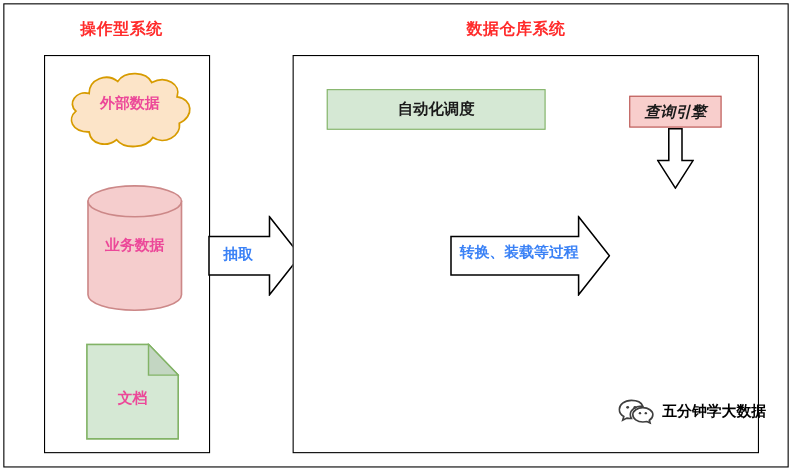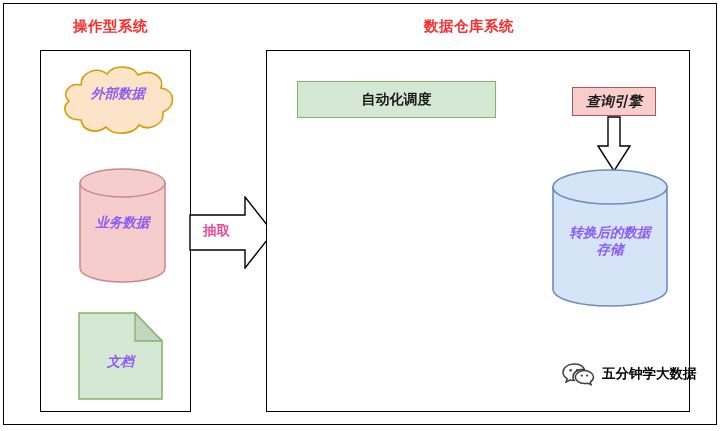--- a/index.html
+++ b/index.html
@@ -13,21 +13,21 @@
   .panel{position:absolute;border:1.6px solid #000;box-sizing:border-box;background:#fff;}
   .panel-left{left:40px;top:50px;width:151px;height:362px;}
   .panel-right{left:266px;top:50px;width:424px;height:362px;}
 
   
   .panel-title{position:absolute;color:#ff2b2b;font-weight:bold;font-size:14.5px;letter-spacing:0.5px;white-space:nowrap;}
   .title-left{left:73px;top:17px;}
   .title-right{left:424px;top:17px;}
 
   
-  .shape-label{position:absolute;left:0;right:0;text-align:center;font-size:13.5px;color:#8b5cf6;font-weight:bold;line-height:1.25;font-style:italic;}
+  .shape-label{position:absolute;left:0;right:0;text-align:center;font-size:13.5px;color:#ec4899;font-weight:bold;line-height:1.25;}
 
   
   .cloud{position:absolute;left:57px;top:62px;width:122px;height:76px;}
   .cloud svg{display:block;}
   .cloud .shape-label{top:24px;}
 
   
   .cyl{position:absolute;}
   .cyl svg{display:block;}
 
@@ -50,21 +50,21 @@
   .box-schedule{left:297px;top:81px;width:199px;height:37px;background:#d5e8d4;border:1.3px solid #82b366;}
   .box-schedule span{font-size:14px;font-weight:bold;color:#1a1a1a;}
   .box-query{left:572px;top:87px;width:84px;height:29px;background:#f8cecc;border:1.3px solid #b85450;font-style:italic;}
   .box-query span{font-size:14px;font-weight:bold;color:#1a1a1a;}
 
   
   .block-arrow{position:absolute;}
   .block-arrow svg{display:block;}
   .arrow-extract{left:189px;top:196px;width:85px;height:73px;}
   .arrow-transform{left:409px;top:196px;width:146px;height:73px;}
-  .arrow-label{position:absolute;font-size:13.5px;font-weight:bold;color:#ec4899;white-space:nowrap;}
+  .arrow-label{position:absolute;font-size:13.5px;font-weight:bold;color:#3b82f6;white-space:nowrap;}
   .arrow-extract .arrow-label{left:14px;top:26px;}
   .arrow-transform .arrow-label{left:9px;top:25px;}
 
   
   .arrow-down{position:absolute;left:597px;top:116px;width:34px;height:56px;}
   .arrow-down svg{display:block;}
 
   
   .watermark{position:absolute;left:562px;top:362px;display:flex;align-items:center;gap:6px;}
   .watermark svg{display:block;}
@@ -124,31 +124,27 @@
     <span>查询引擎</span>
   </div>
 
   <div class="arrow-down">
     <svg width="34" height="56" viewBox="0 0 34 56" xmlns="http://www.w3.org/2000/svg">
       <path d="M11,1 L23,1 L23,30 L33,30 L17,55 L1,30 L11,30 Z" fill="#ffffff" stroke="#000000" stroke-width="1.4"></path>
     </svg>
   </div>
 
 
+  <div class="block-arrow arrow-transform">
+    <svg width="146" height="73" viewBox="0 0 146 73" xmlns="http://www.w3.org/2000/svg">
+      <path d="M1,19 L117,19 L117,1 L145,36.5 L117,72 L117,54 L1,54 Z" fill="#ffffff" stroke="#000000" stroke-width="1.4"></path>
+    </svg>
+    <div class="arrow-label">转换、装载等过程</div>
+  </div>
 
-  <div class="cyl cyl-clean">
-    <svg width="118" height="140" viewBox="0 0 118 140" xmlns="http://www.w3.org/2000/svg">
-      <path d="M2,19 L2,121 C2,131 27,138 59,138 C91,138 116,131 116,121 L116,19 Z" fill="#d6e4f7" stroke="#6c8ebf" stroke-width="1.6"></path>
-      <ellipse cx="59" cy="19" rx="57" ry="17" fill="#d6e4f7" stroke="#6c8ebf" stroke-width="1.6"></ellipse>
-    </svg>
-    <div class="shape-label">
-      <div>转换后的数据</div>
-      <div>存储</div>
-    </div>
-  </div>
 
   <div class="watermark">
     <span>
       <svg width="34" height="24" viewBox="0 0 34 24" xmlns="http://www.w3.org/2000/svg">
         <path d="M12,2 C5.5,2 1,5.9 1,10.3 C1,12.9 2.6,15.2 5.1,16.6 L4.1,20 L7.9,18.1
                  C9.2,18.4 10.6,18.5 12,18.4 C11.3,17.3 11,16.1 11,14.9 C11,10.6 15.6,7.2 21.2,7.2
                  C21.6,7.2 22,7.2 22.4,7.3 C21.2,4.2 17,2 12,2 Z" fill="none" stroke="#3f3f3f" stroke-width="1.5"></path>
         <circle cx="8.6" cy="8.3" r="1.3" fill="#3f3f3f"></circle>
         <circle cx="15.2" cy="8.3" r="1.3" fill="#3f3f3f"></circle>
         <path d="M22.4,8.6 C27.4,8.6 31.5,11.6 31.5,15.1 C31.5,17.1 30.2,18.9 28.3,20.1

